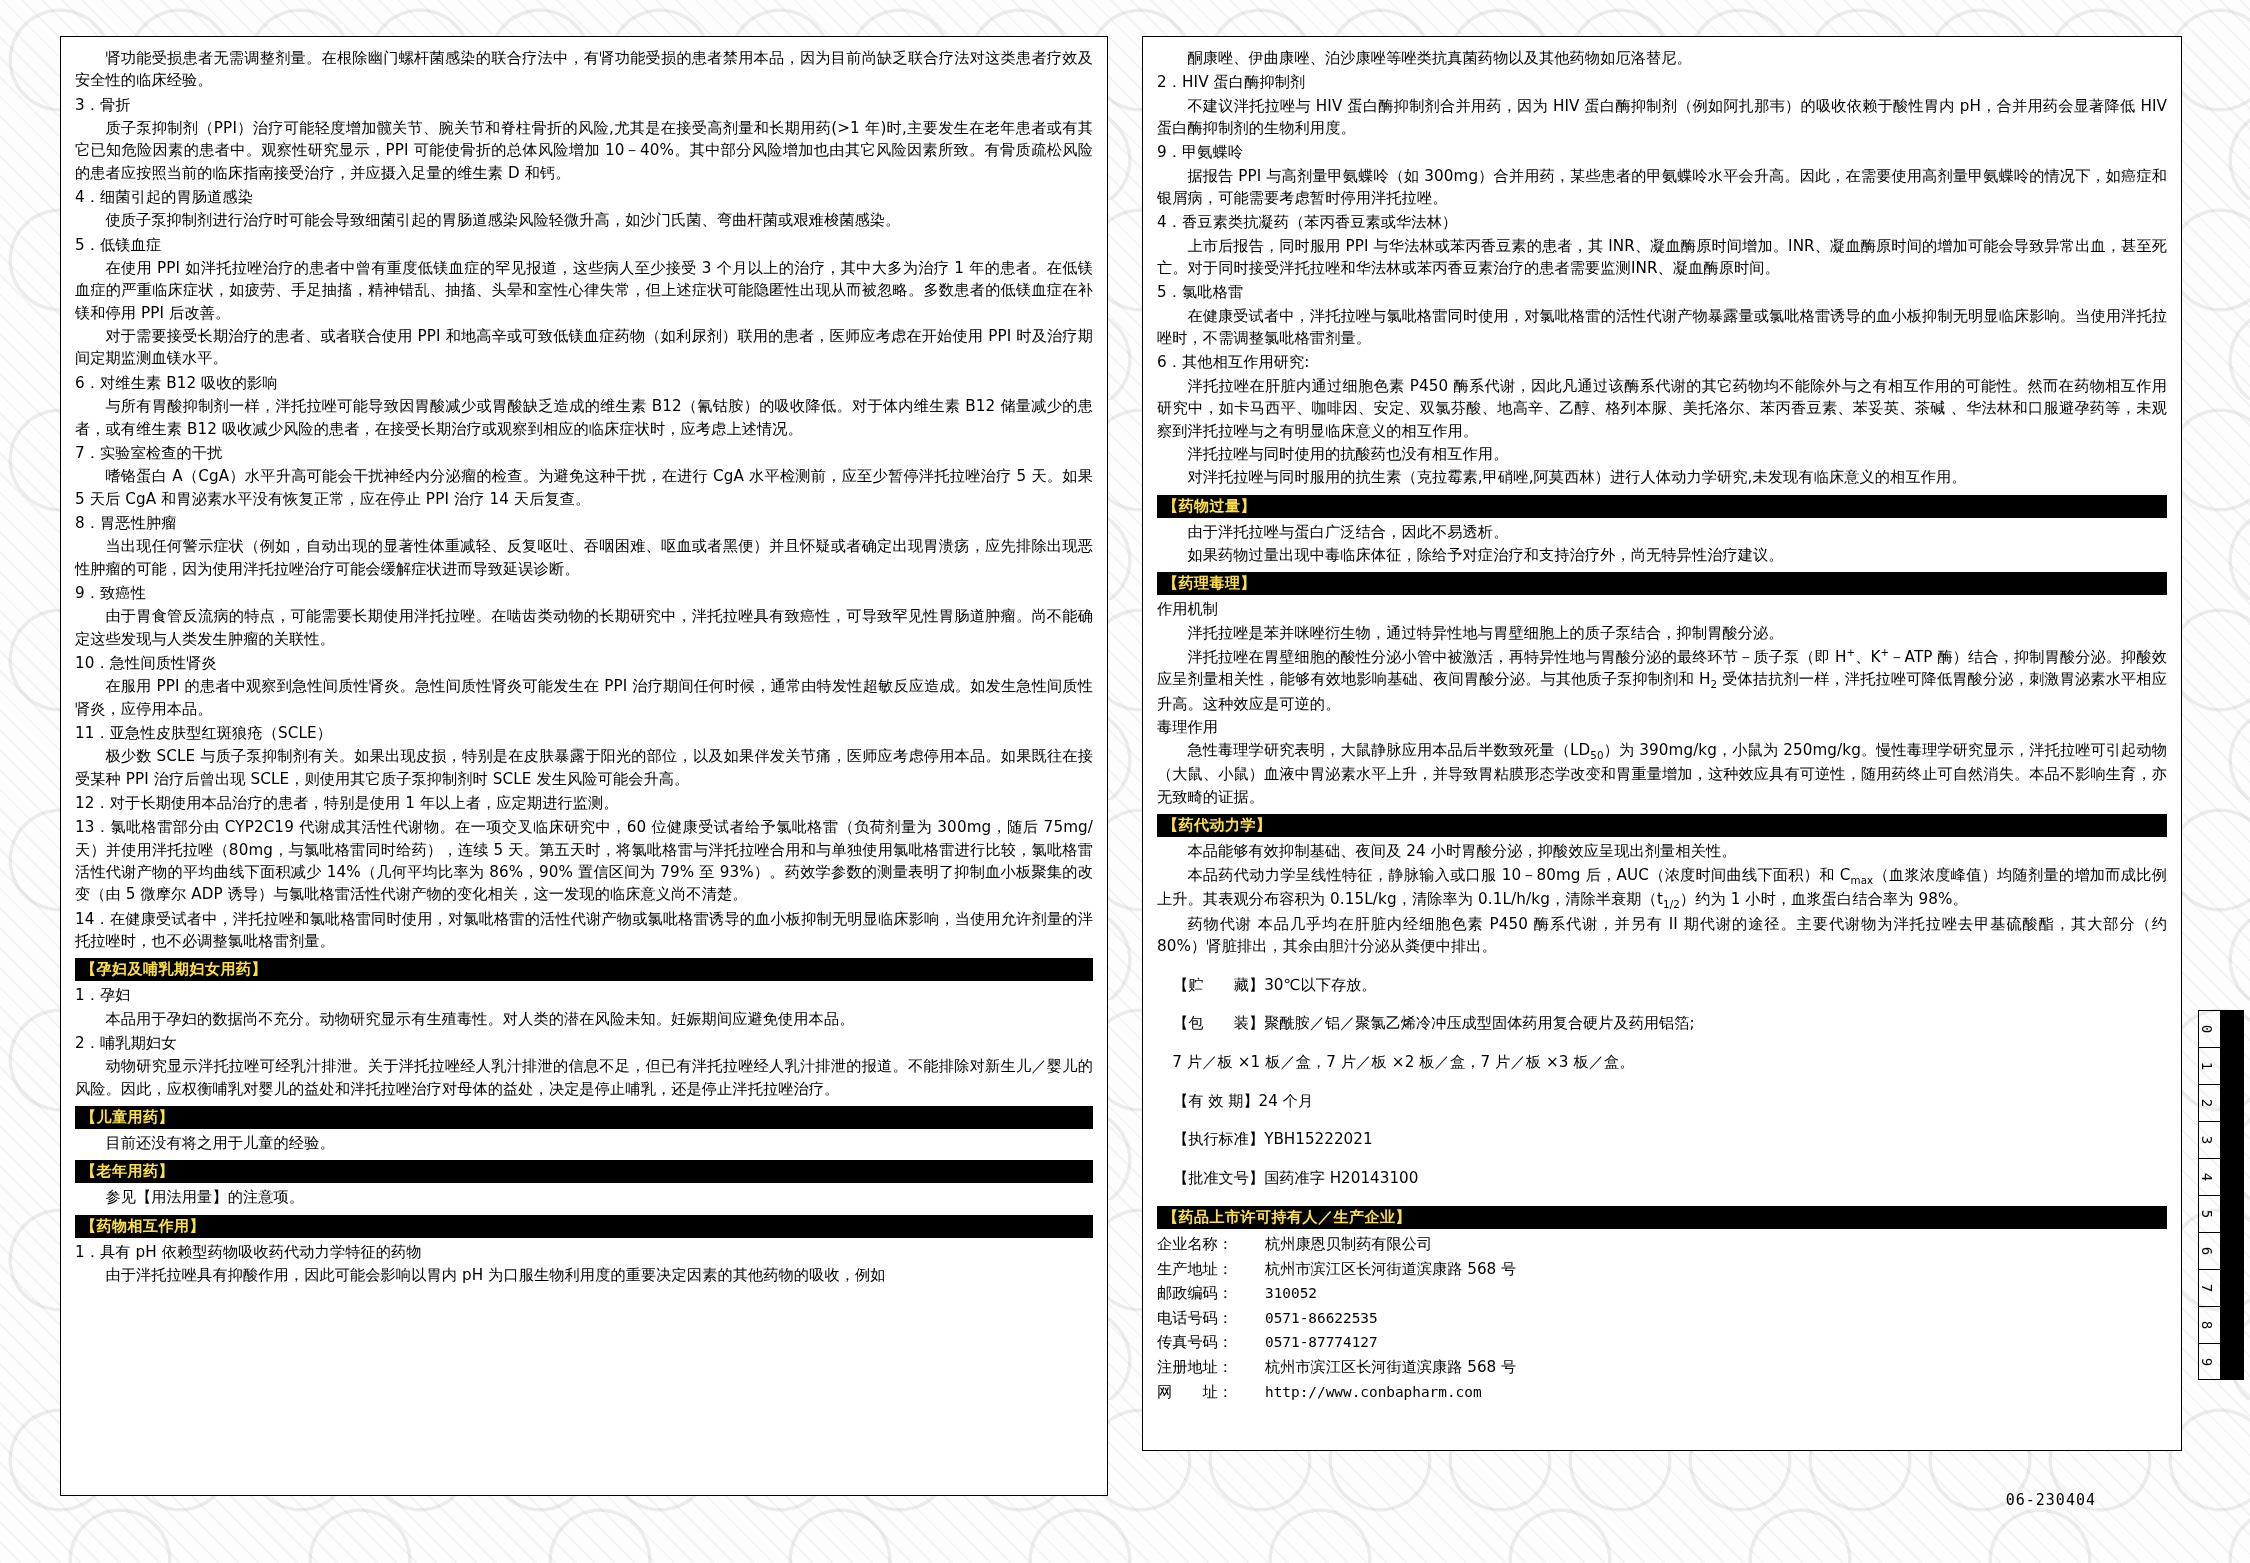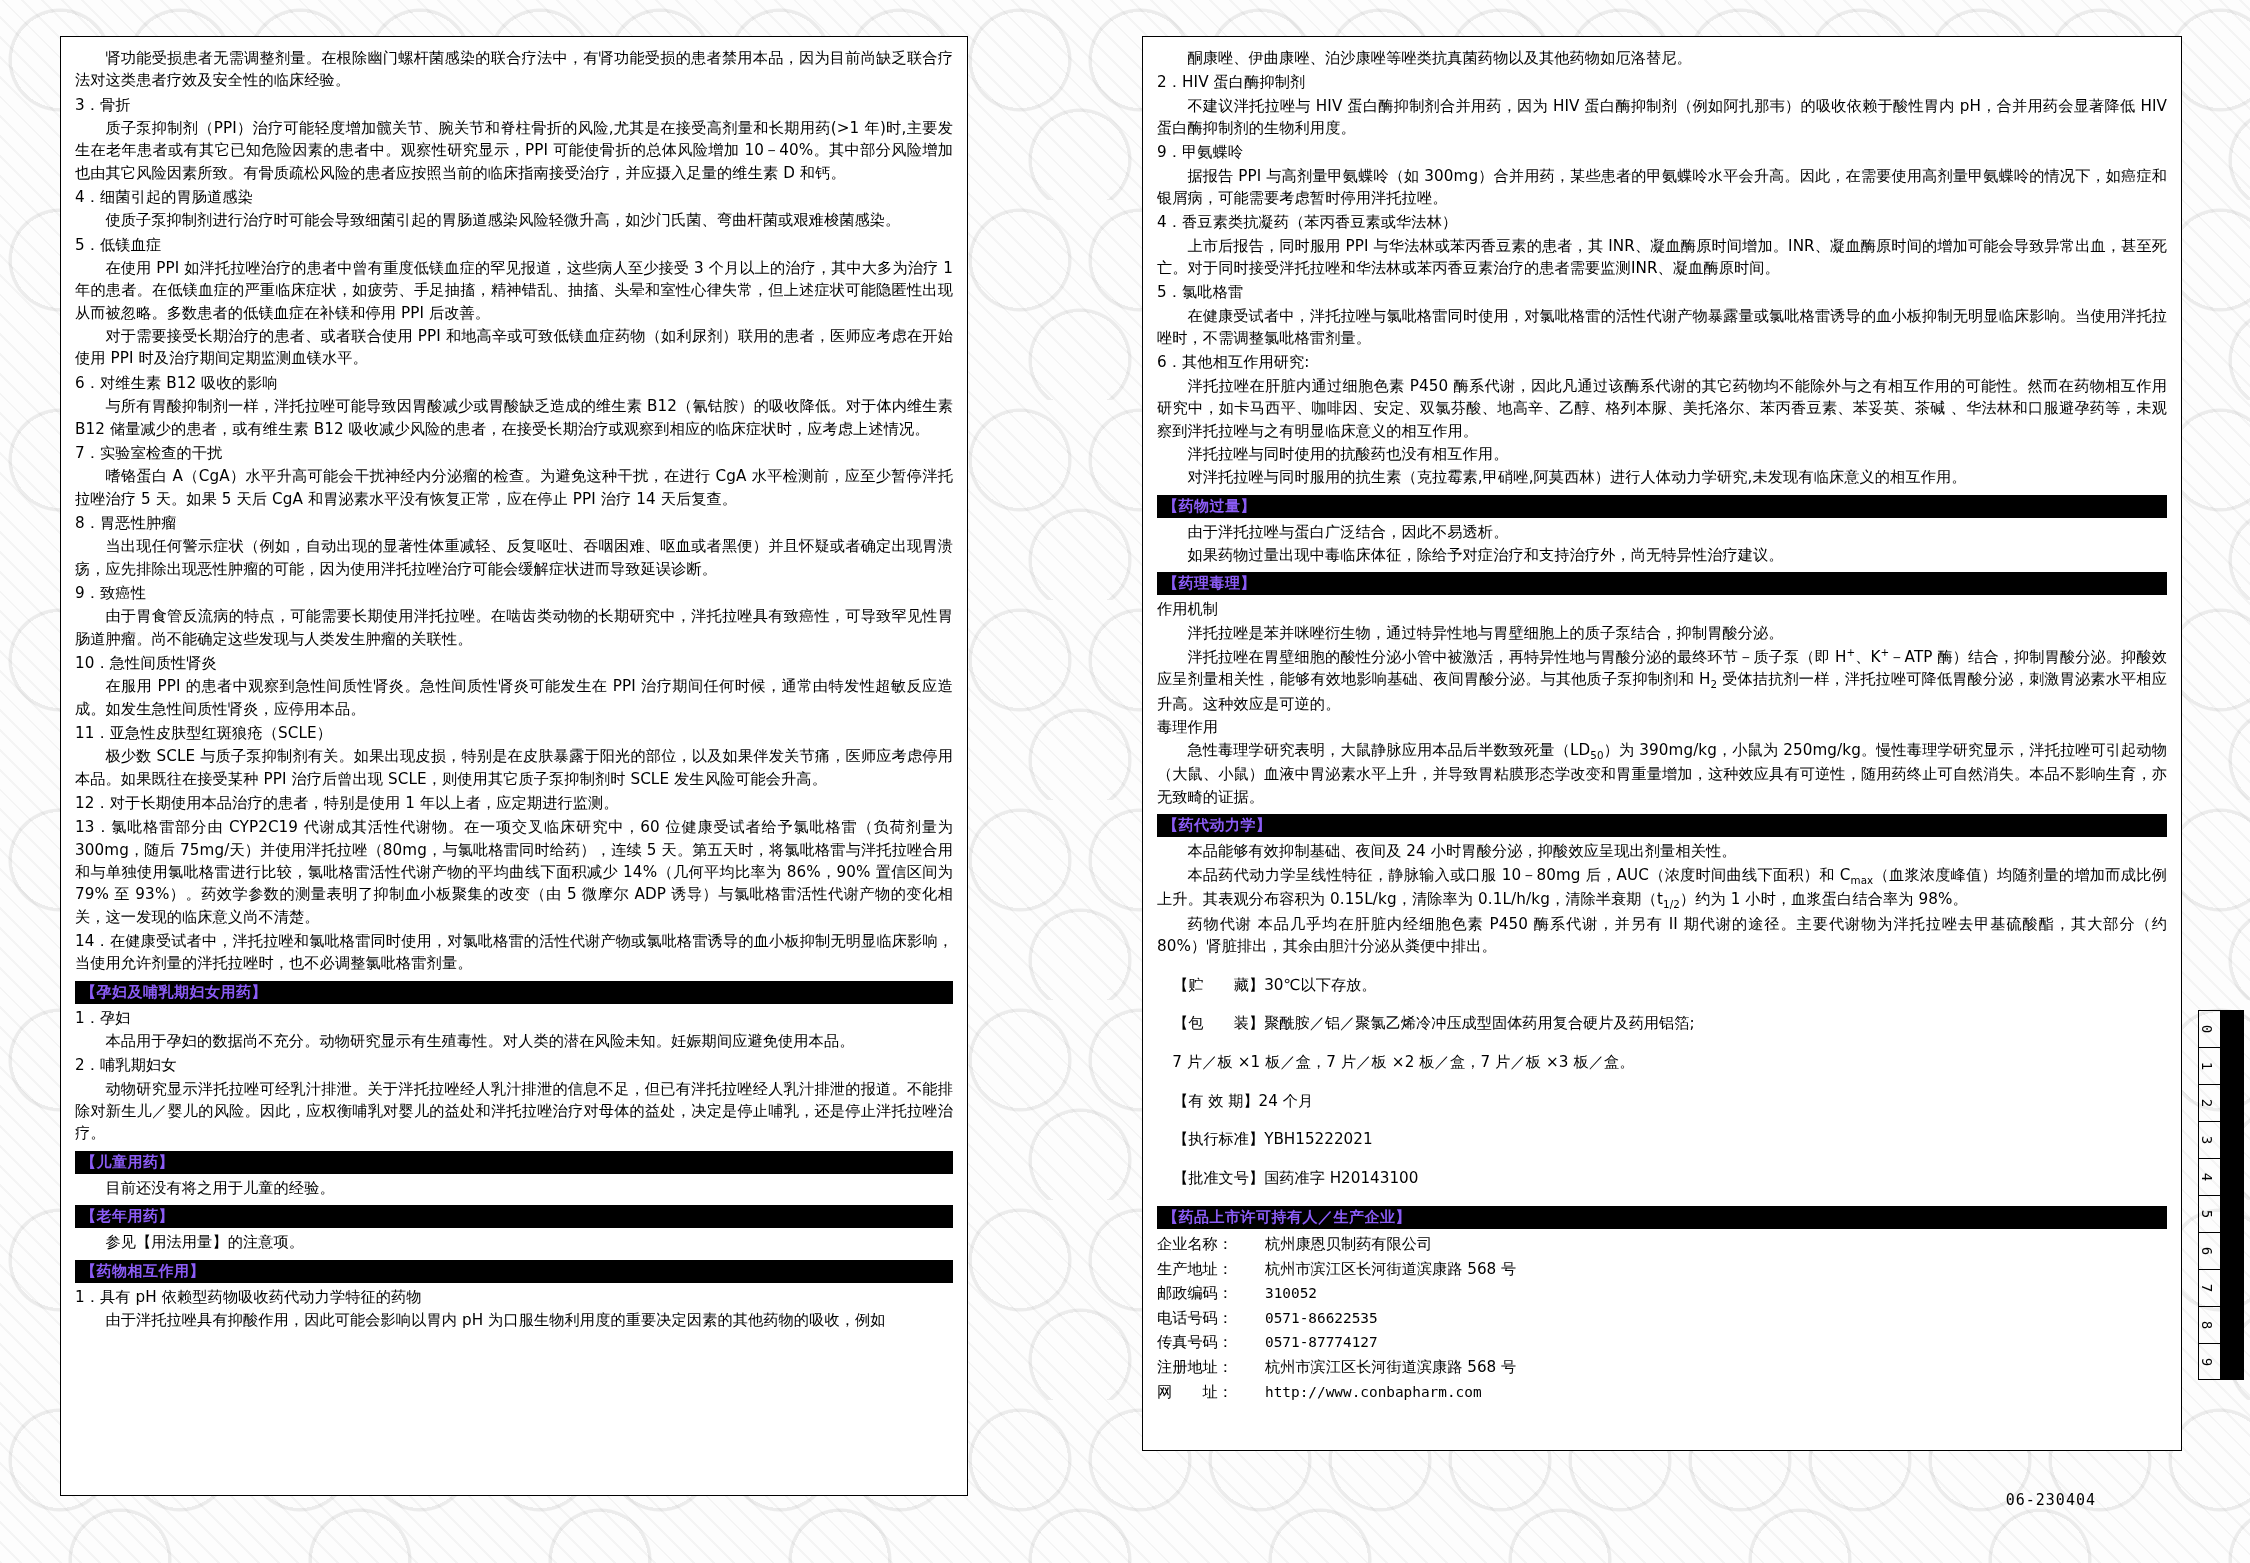--- a/index.html
+++ b/index.html
@@ -46,38 +46,38 @@
   }
 
   .col {
     position: absolute;
     top: 0;
     background: #ffffff;
     border: 1px solid #000;
     box-sizing: border-box;
     padding: 10px 14px 10px 14px;
   }
-  .col-left  { left: 0;      width: 908px; height: 1460px; }
+  .col-left  { left: 0;      width: 1048px; height: 1460px; }
   .col-right { left: 1082px; width: 1040px; height: 1415px; }
 
   
   .p {
     font-size: 15.2px;
     line-height: 1.47;
     margin: 0 0 1px 0;
     text-align: justify;
     letter-spacing: 0.1px;
   }
   .indent { text-indent: 2em; }
   .num { margin-top: 2px; }
   .sub { text-indent: 1em; }
 
   .section-bar {
     background: #000;
-    color: #8b5cf6;
+    color: #fde047;
     font-size: 15px;
     font-weight: bold;
     padding: 2px 6px;
     margin: 6px 0 3px 0;
     letter-spacing: 0.5px;
   }
 
   .kv { font-size: 15.2px; line-height: 1.5; margin: 16px; }
   .kv .k { display: inline-block; }
 

